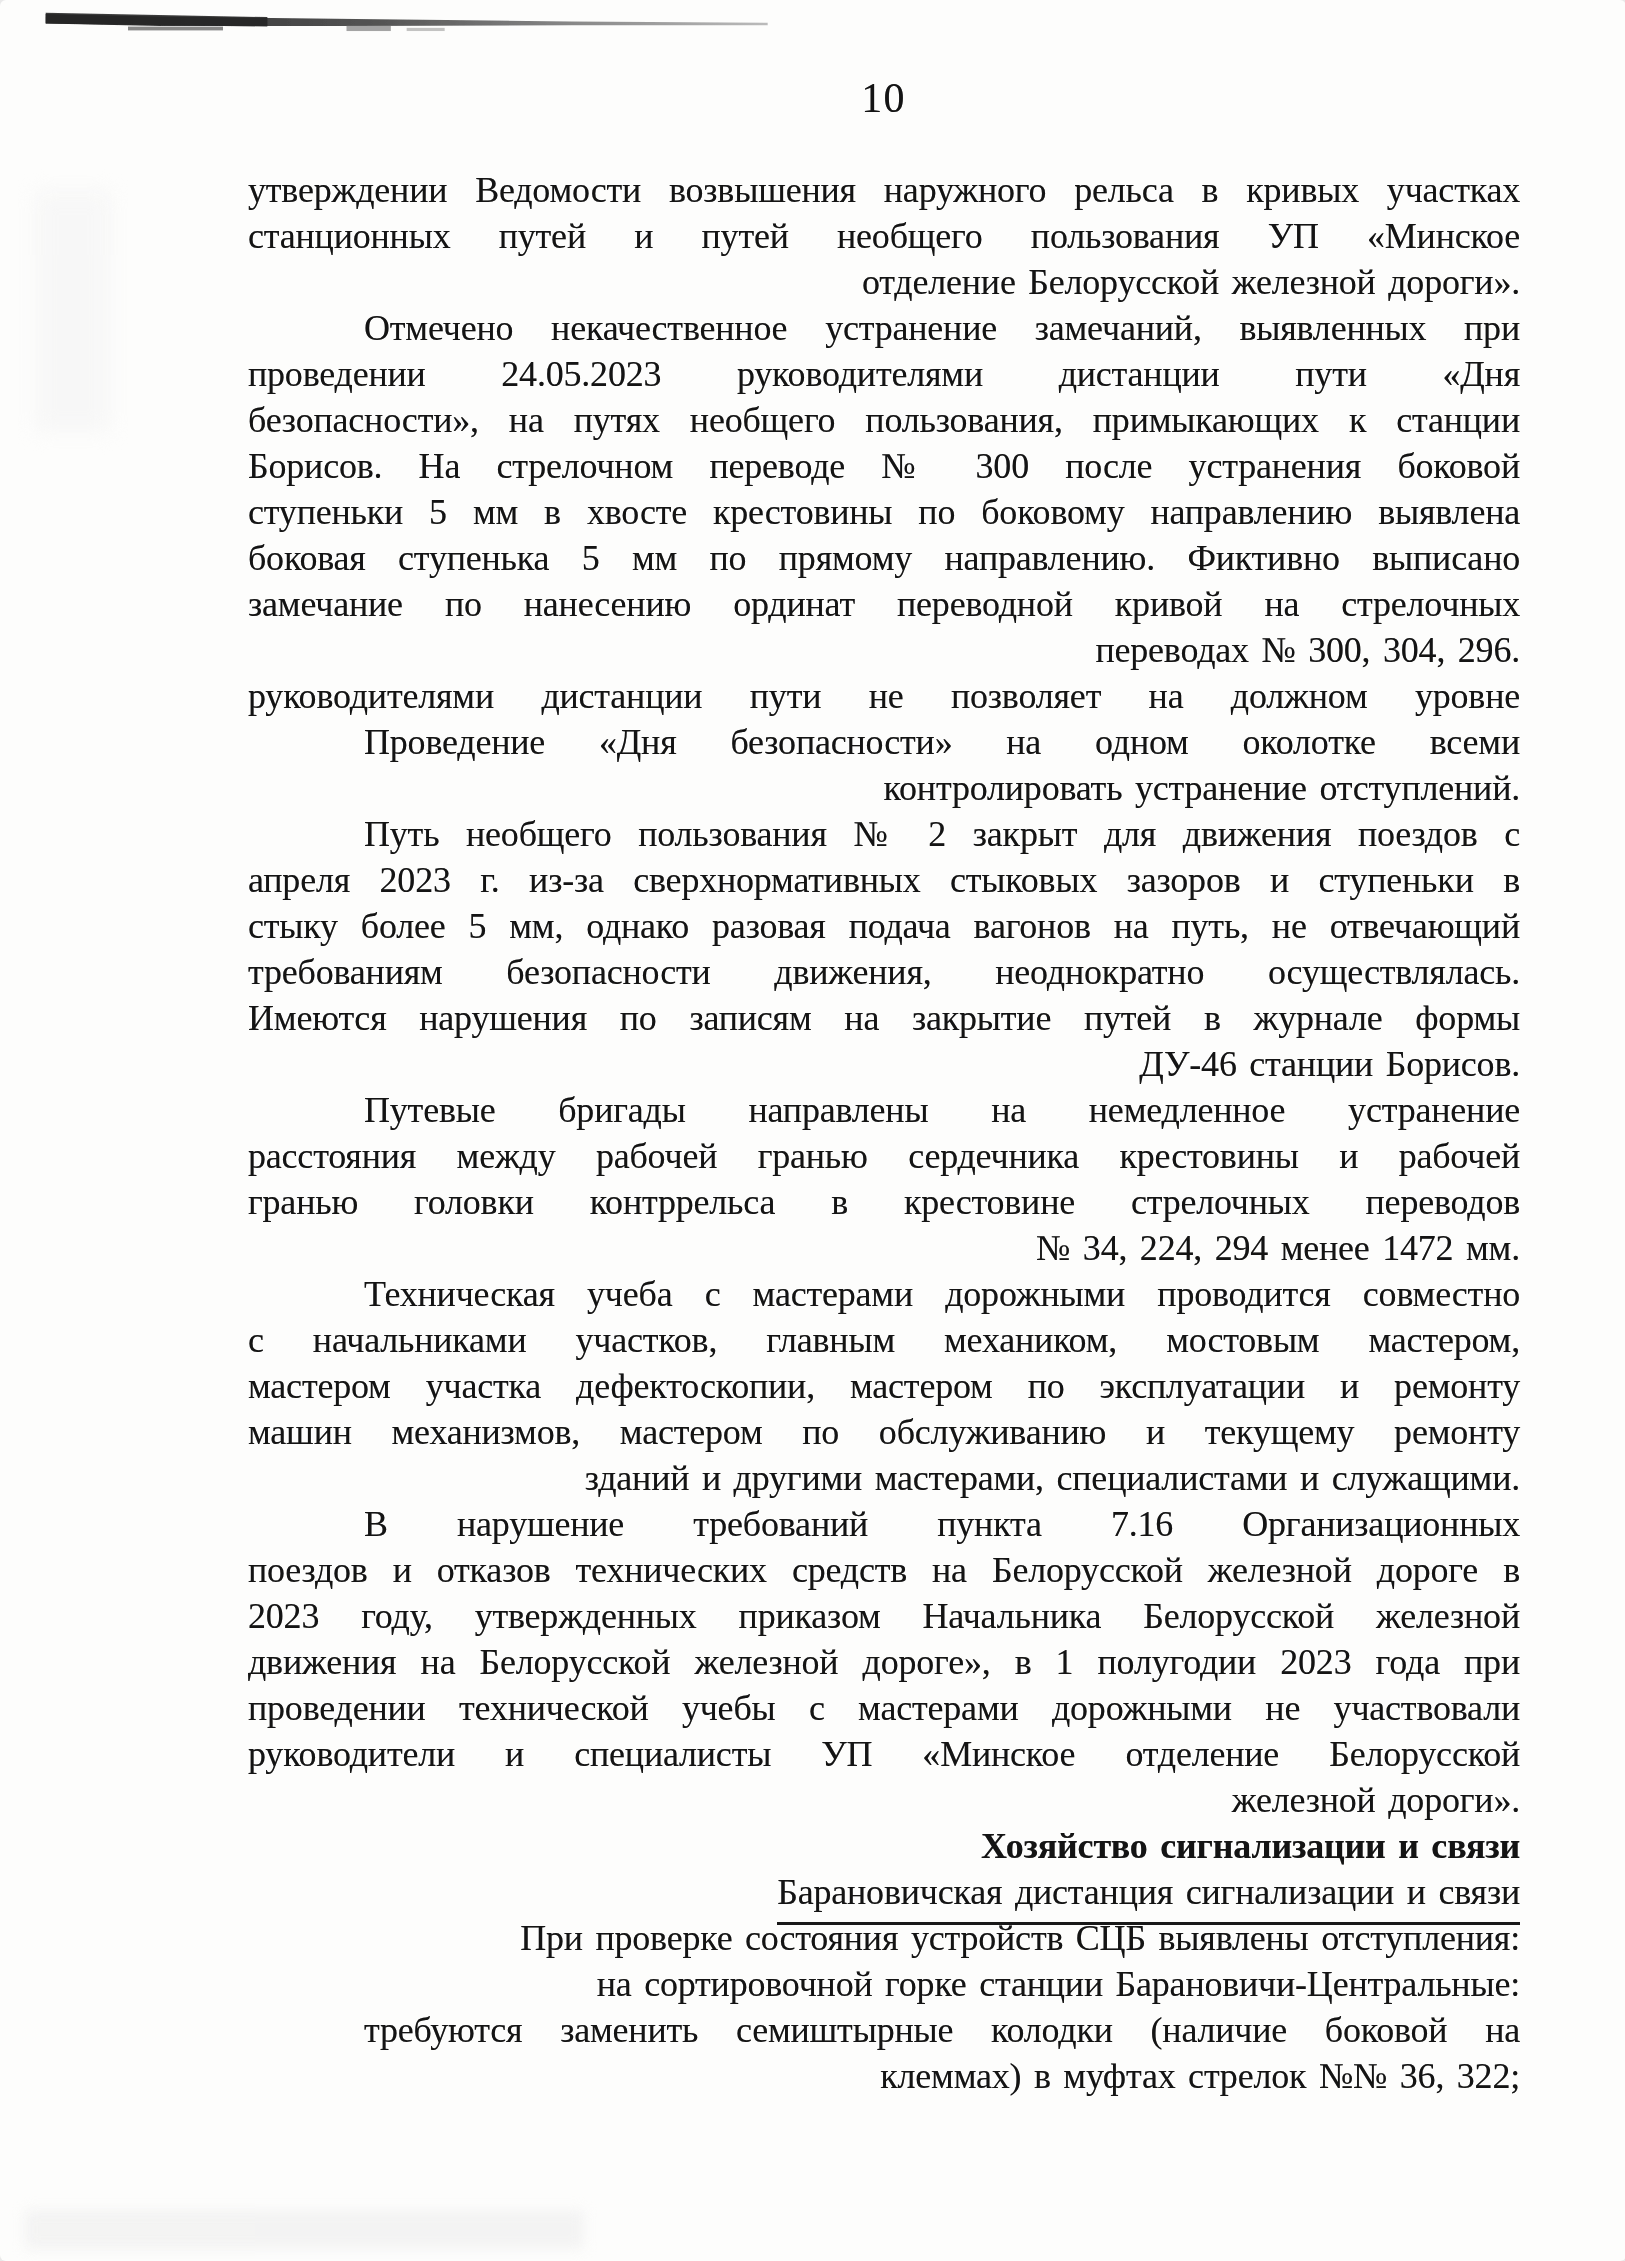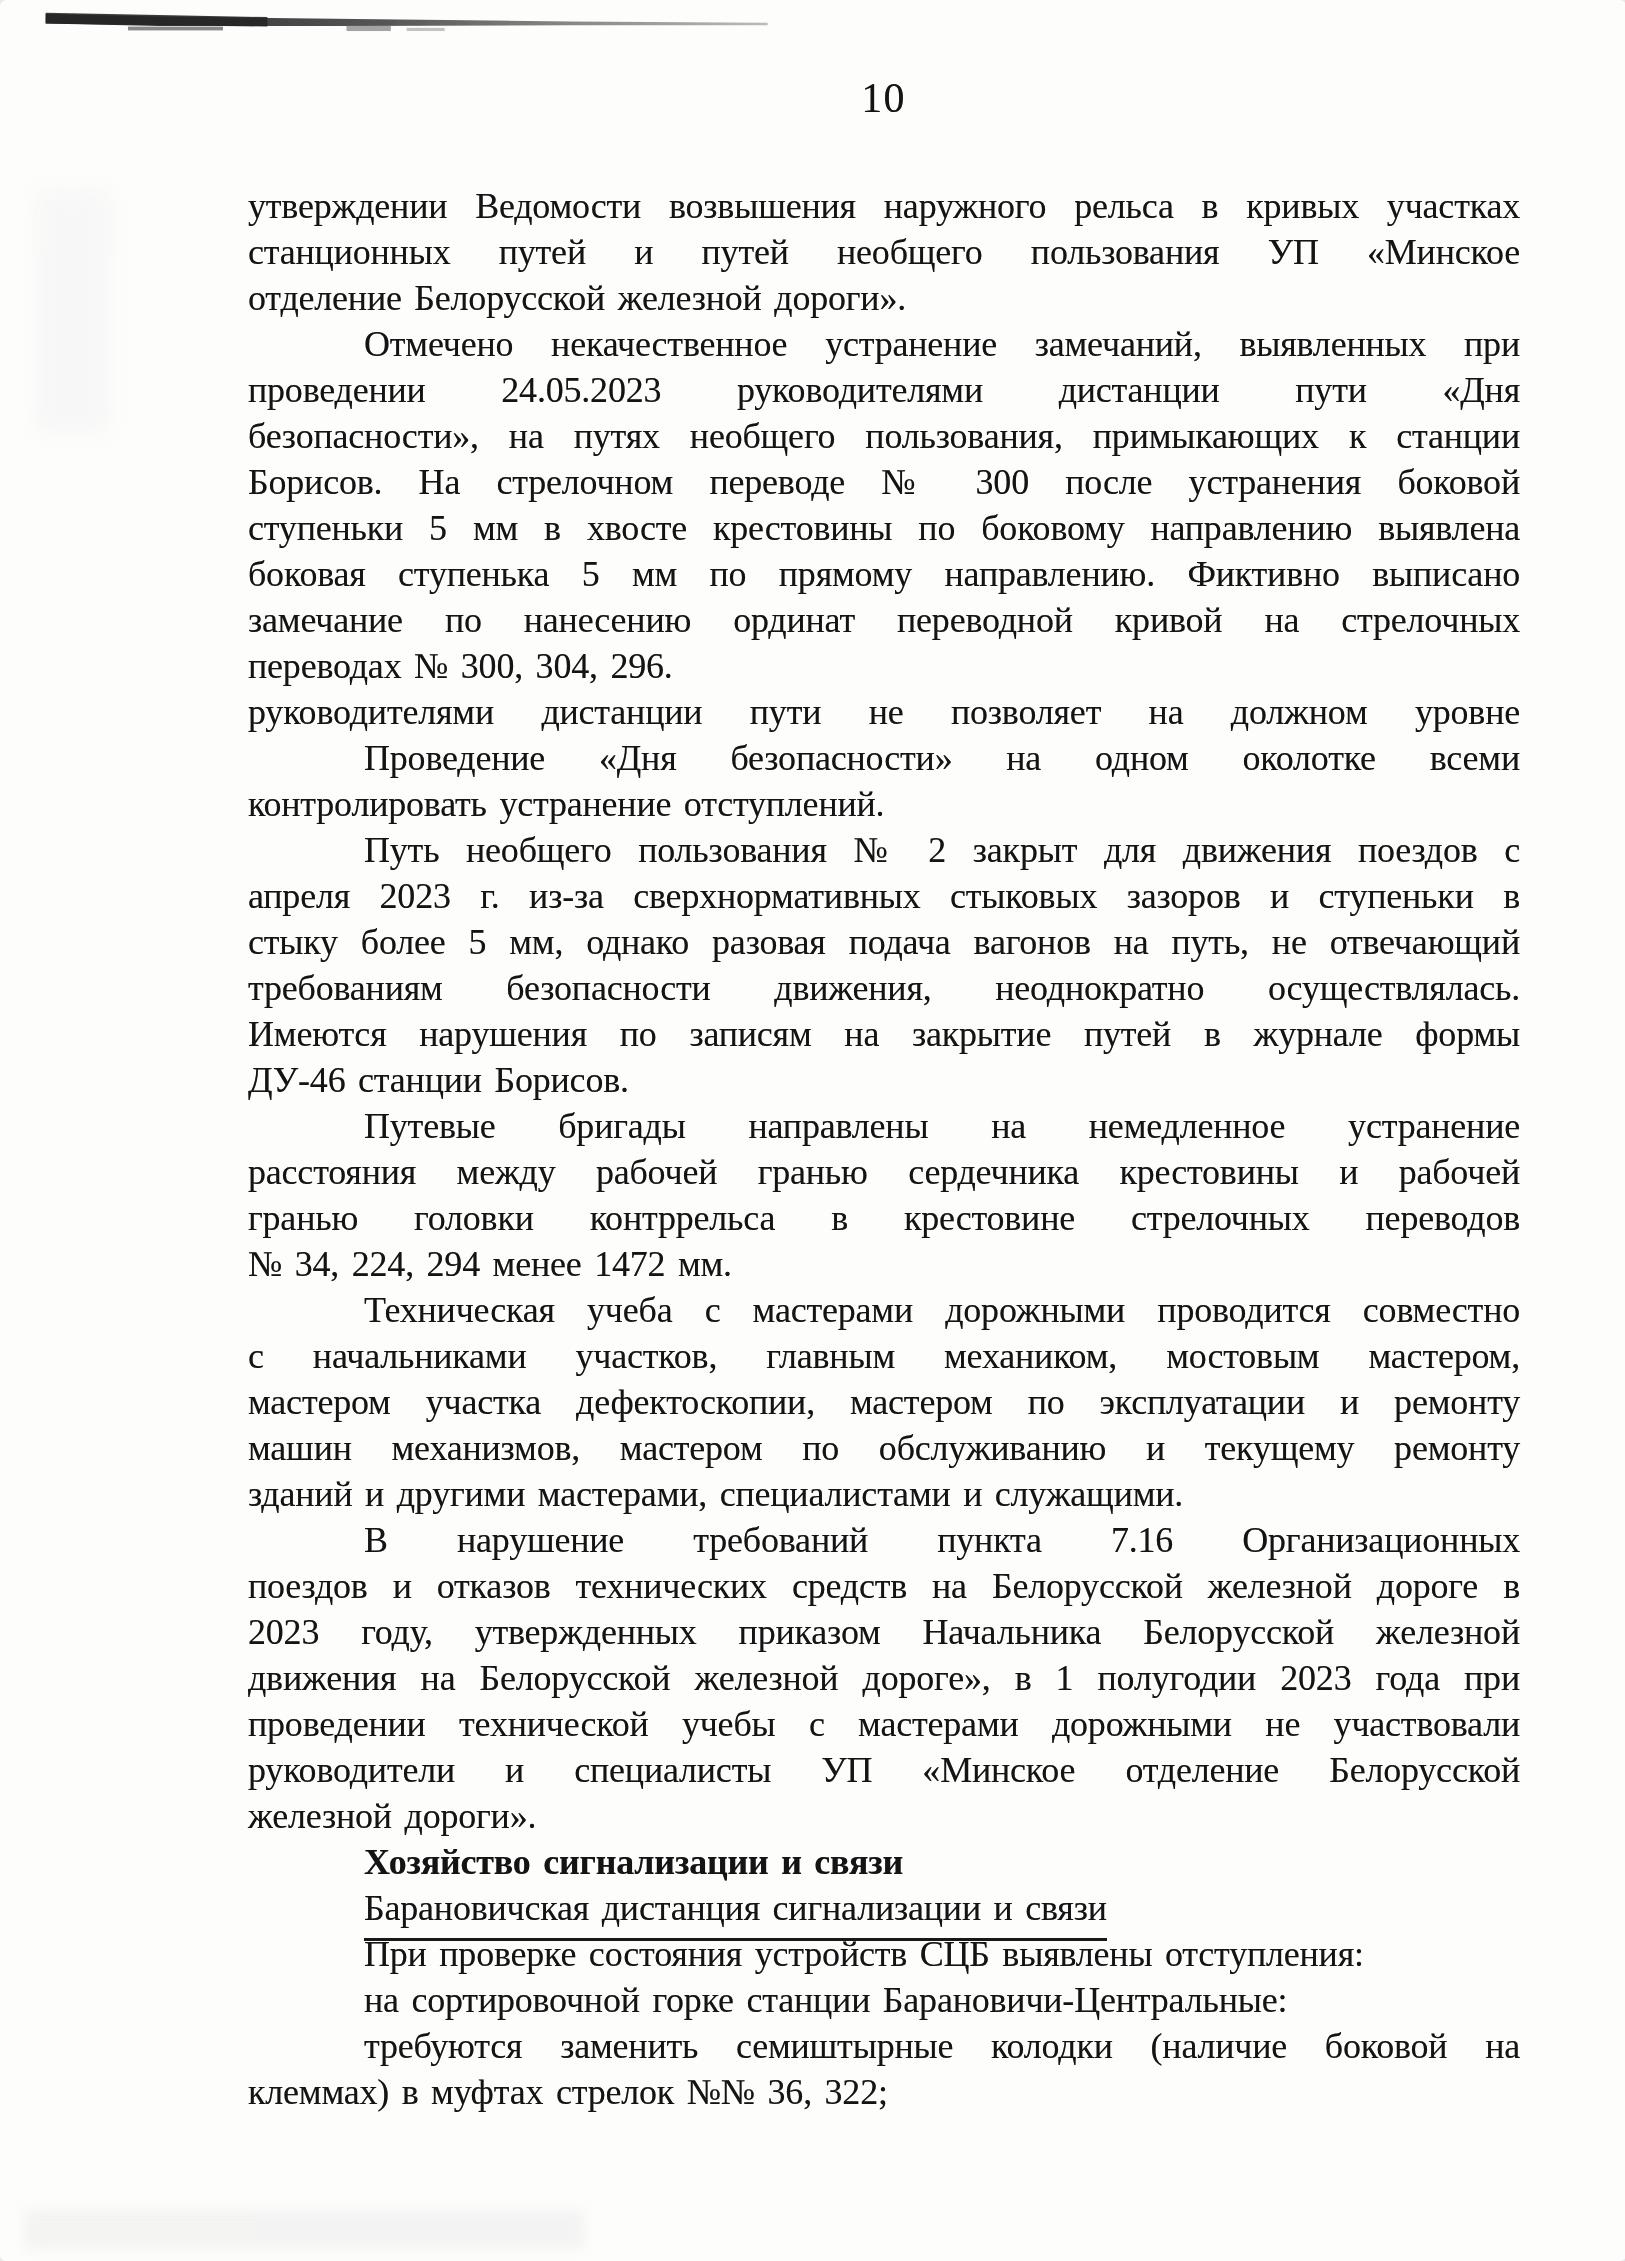--- a/index.html
+++ b/index.html
@@ -59,24 +59,23 @@
   .text-block {
     position: absolute;
     top: 167px;
     left: 248px;
     width: 1272px;
     font-size: 36px;
     line-height: 46px;
     letter-spacing: -0.2px;
     word-spacing: 3.8px;
     text-shadow: 0 0 0.6px rgba(0,0,0,.4);
-    margin-top: 16px;
   }
   .line {
-    text-align: left;
+    text-align: right;
   }
   .line.just {
     text-align: justify;
     text-align-last: justify;
     text-justify: inter-word;
   }
   .line.indent {
     text-indent: 116px;
   }
   .para.bold {

